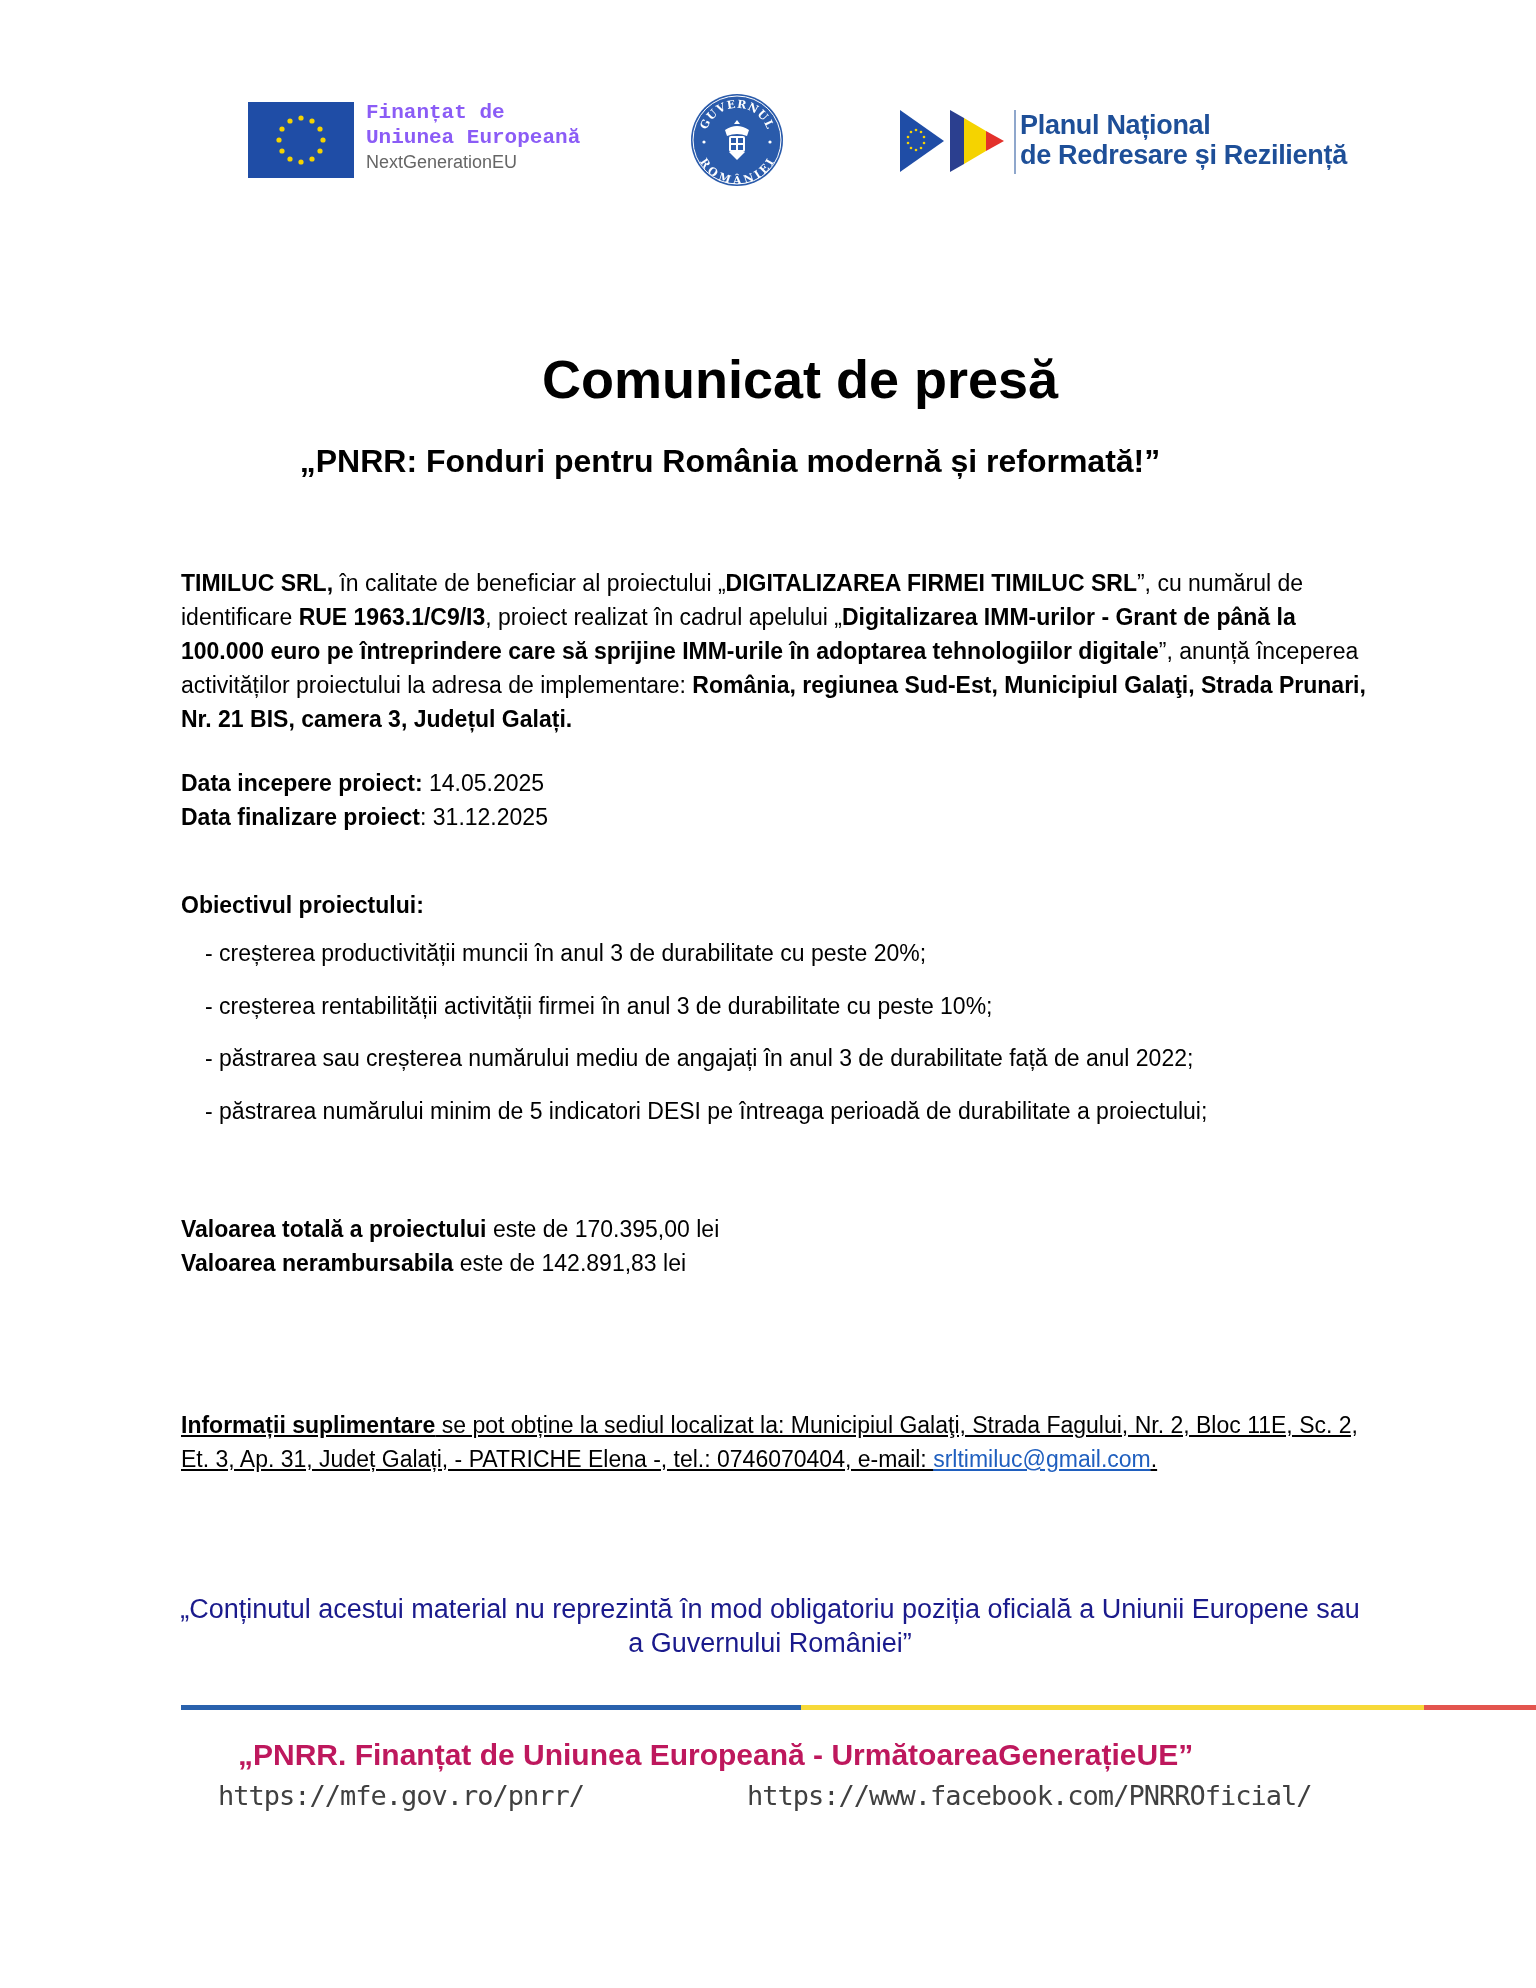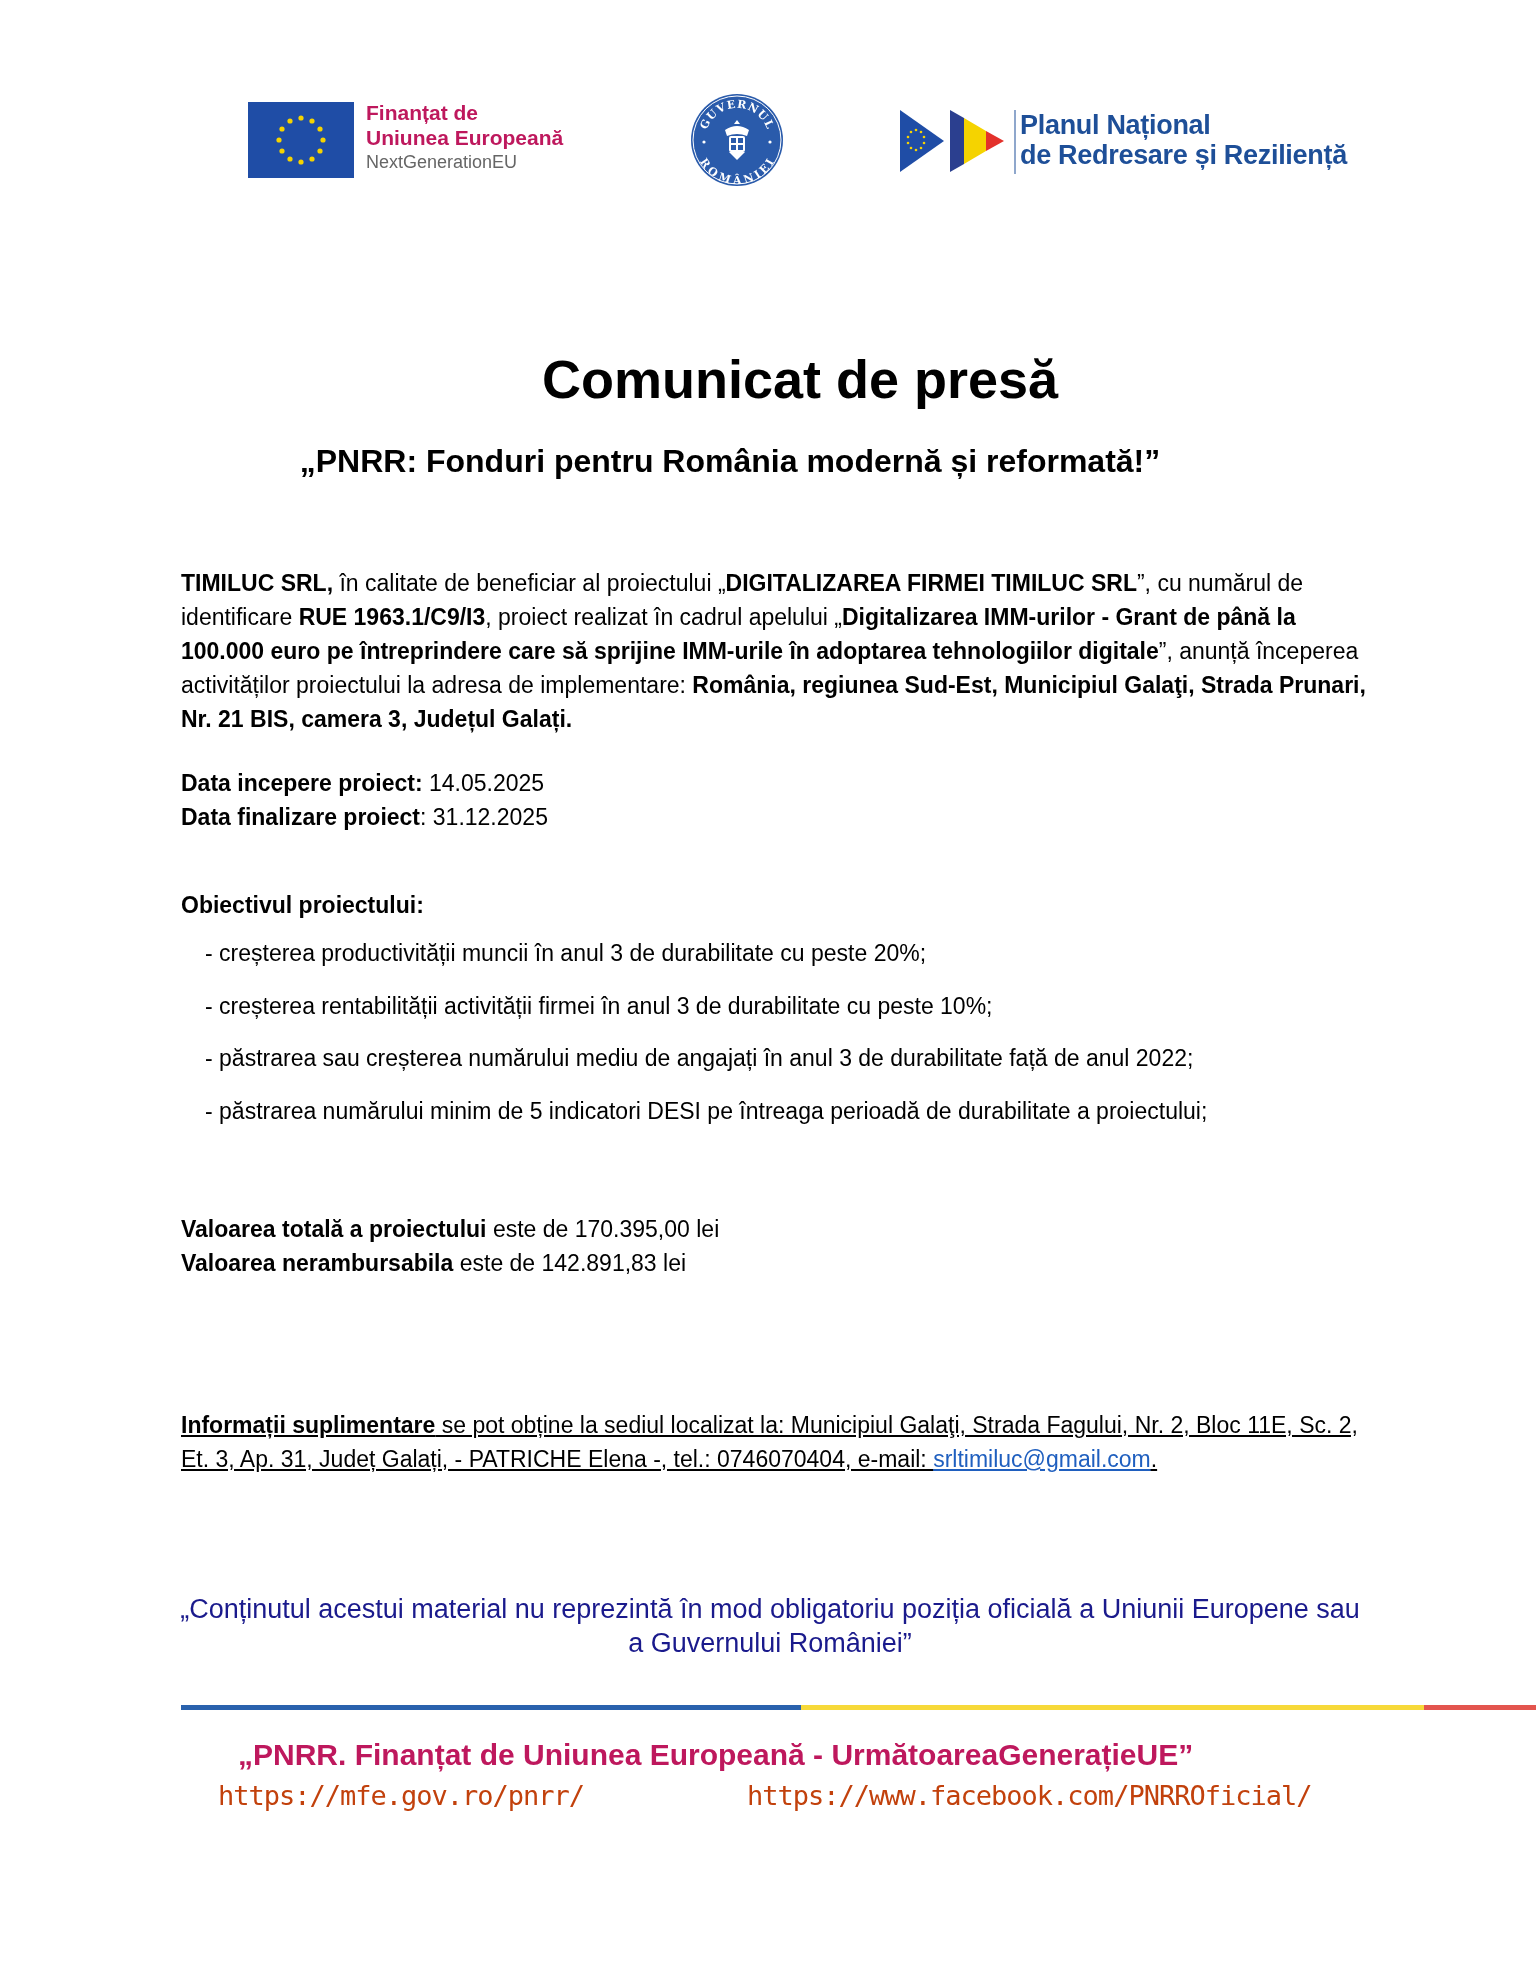--- a/index.html
+++ b/index.html
@@ -4,21 +4,21 @@
 <style>
   html, body { margin: 0; padding: 0; background: #ffffff; }
   body { width: 1536px; height: 1988px; position: relative; overflow: hidden;
          font-family: "Liberation Sans", "DejaVu Sans", sans-serif; color: #000; }
   .abs { position: absolute; }
 
   
   .eu-flag { left: 248px; top: 102px; width: 106px; height: 76px; background: #1f4da6; }
   .eu-flag svg { width: 100%; height: 100%; display: block; }
   .eu-text { left: 366px; top: 100px; line-height: 25px; }
-  .eu-text .l1, .eu-text .l2 { color: #be185d; font-weight: bold; font-size: 21px; }
+  .eu-text .l1, .eu-text .l2 { color: #8b5cf6; font-weight: bold; font-size: 21px; font-family: Liberation Mono, monospace; }
   .eu-text .l3 { color: #666; font-size: 18px; }
 
   .gov-logo { left: 689px; top: 92px; width: 96px; height: 96px; }
   .gov-logo svg { width: 100%; height: 100%; display: block; }
 
   .pnrr-logo { left: 900px; top: 106px; width: 118px; height: 70px; }
   .pnrr-logo svg { width: 100%; height: 100%; display: block; }
   .pnrr-divider { left: 1014px; top: 110px; width: 2px; height: 64px; background: #8fa7cc; }
   .pnrr-text { left: 1020px; top: 110px; color: #1e4f98; font-size: 27px; line-height: 30px; font-weight: bold; letter-spacing: -0.3px; }
 
@@ -38,21 +38,21 @@
   .email { color: #1f5fbf; text-decoration: underline; }
 
   
   .disclaimer { left: 170px; width: 1200px; top: 1592px; text-align: center; color: #1a1a8c;
                 font-size: 27px; line-height: 34px; }
   .stripe { top: 1705px; height: 5px; }
   .stripe.blue { left: 181px; width: 620px; background: #2a62ad; }
   .stripe.yellow { left: 801px; width: 623px; background: #f7d939; }
   .stripe.red { left: 1424px; width: 112px; background: #e3554e; }
   .footer-motto { left: 238px; top: 1738px; font-size: 30px; font-weight: bold; color: #be185d; }
-  .footer-link { top: 1780px; font-size: 27px; color: #c2410c; font-family: "DejaVu Sans Mono", "Liberation Mono", monospace; letter-spacing: -1px; }
+  .footer-link { top: 1780px; font-size: 27px; color: #404040; font-family: "DejaVu Sans Mono", "Liberation Mono", monospace; letter-spacing: -1px; }
   .footer-link.l1 { left: 218px; }
   .footer-link.l2 { left: 747px; }
 </style>
 </head>
 <body>
 
 <div class="abs eu-flag">
   <svg viewBox="0 0 106 76">
     <rect width="106" height="76" fill="#1f4da6"></rect>
     <g fill="#f5d300">

